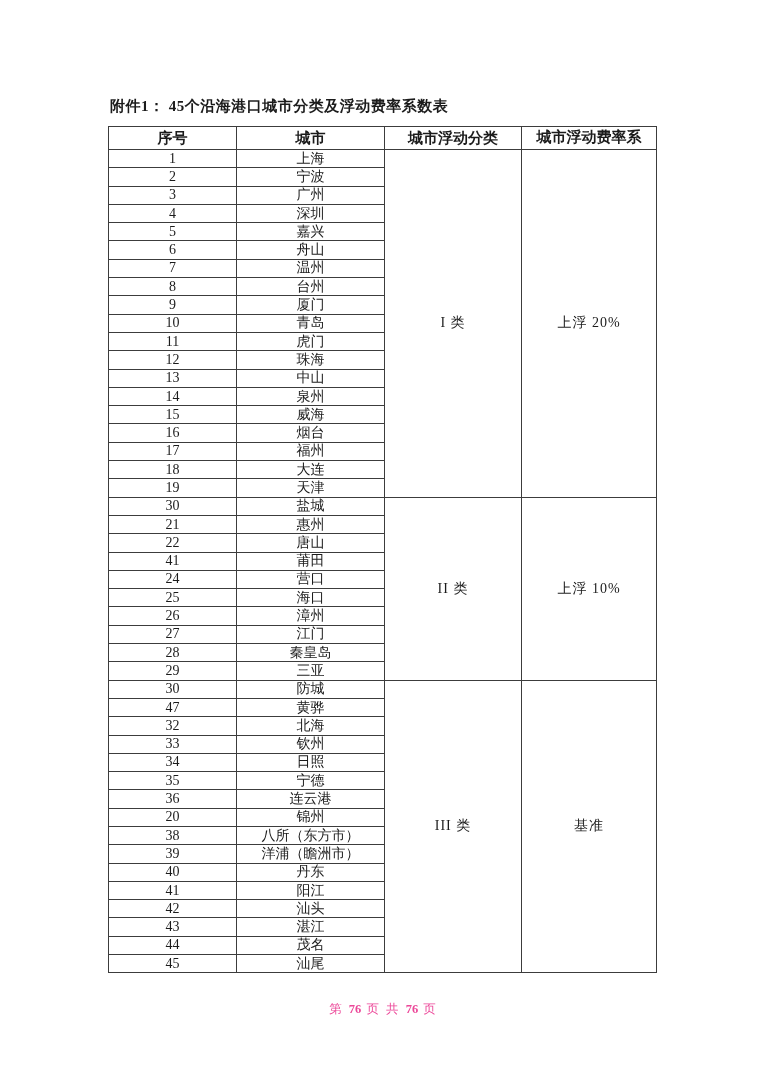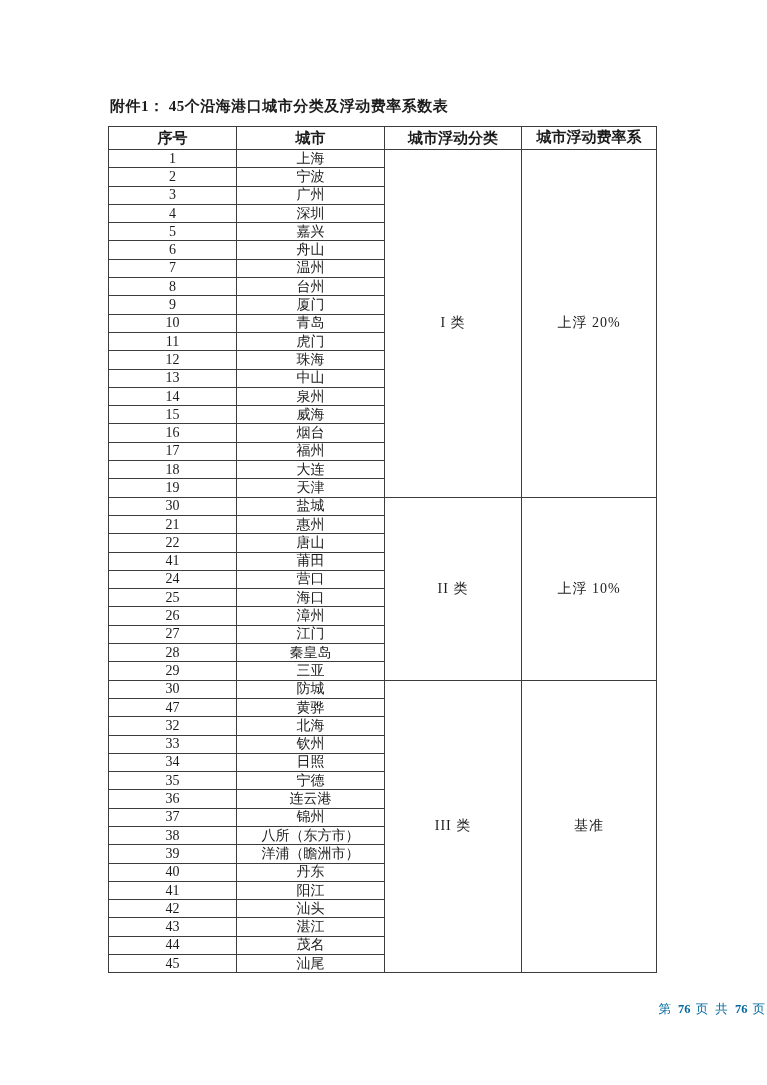--- a/index.html
+++ b/index.html
@@ -58,24 +58,24 @@
     line-height: 1;
     background: #ffffff;
   }
   td.col-no { font-size: 13.5px; }
   td.col-class, td.col-rate { font-size: 14.5px; letter-spacing: 1px; }
 
   .page-footer {
     position: absolute;
     left: 0; top: 1001px;
     width: 767px;
-    text-align: right;
+    text-align: center;
     font-size: 12.5px;
     letter-spacing: 2px;
-    color: #0369a1;
+    color: #ec4899;
   }
   .page-footer .num { font-weight: bold; letter-spacing: 0; }
 </style>
 </head>
 <body>
 
 <div class="page">
 
   <div class="doc-title">附件1： 45个沿海港口城市分类及浮动费率系数表</div>
 
@@ -241,21 +241,21 @@
         </tr>
         <tr>
           <td class="col-no">35</td>
           <td class="col-city">宁德</td>
         </tr>
         <tr>
           <td class="col-no">36</td>
           <td class="col-city">连云港</td>
         </tr>
         <tr>
-          <td class="col-no">37</td>
+          <td class="col-no">20</td>
           <td class="col-city">锦州</td>
         </tr>
         <tr>
           <td class="col-no">38</td>
           <td class="col-city">八所（东方市）</td>
         </tr>
         <tr>
           <td class="col-no">39</td>
           <td class="col-city">洋浦（瞻洲市）</td>
         </tr>

